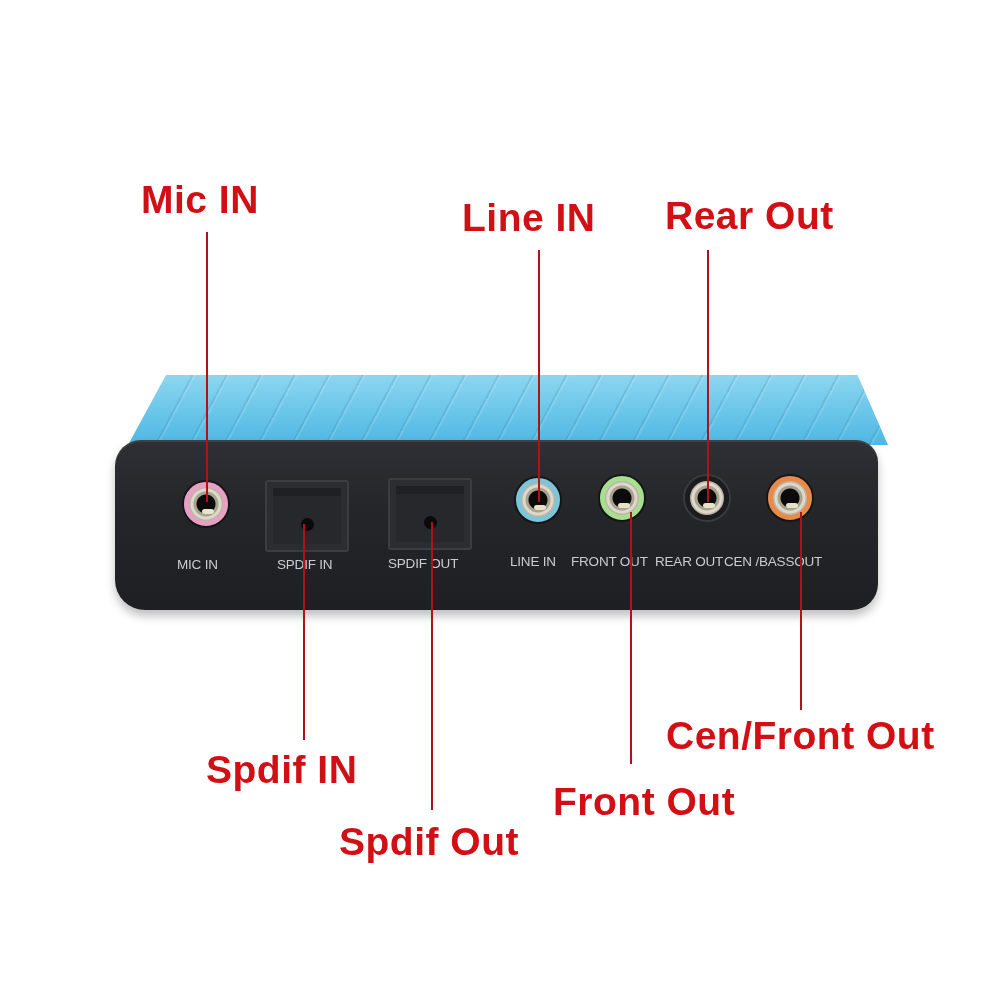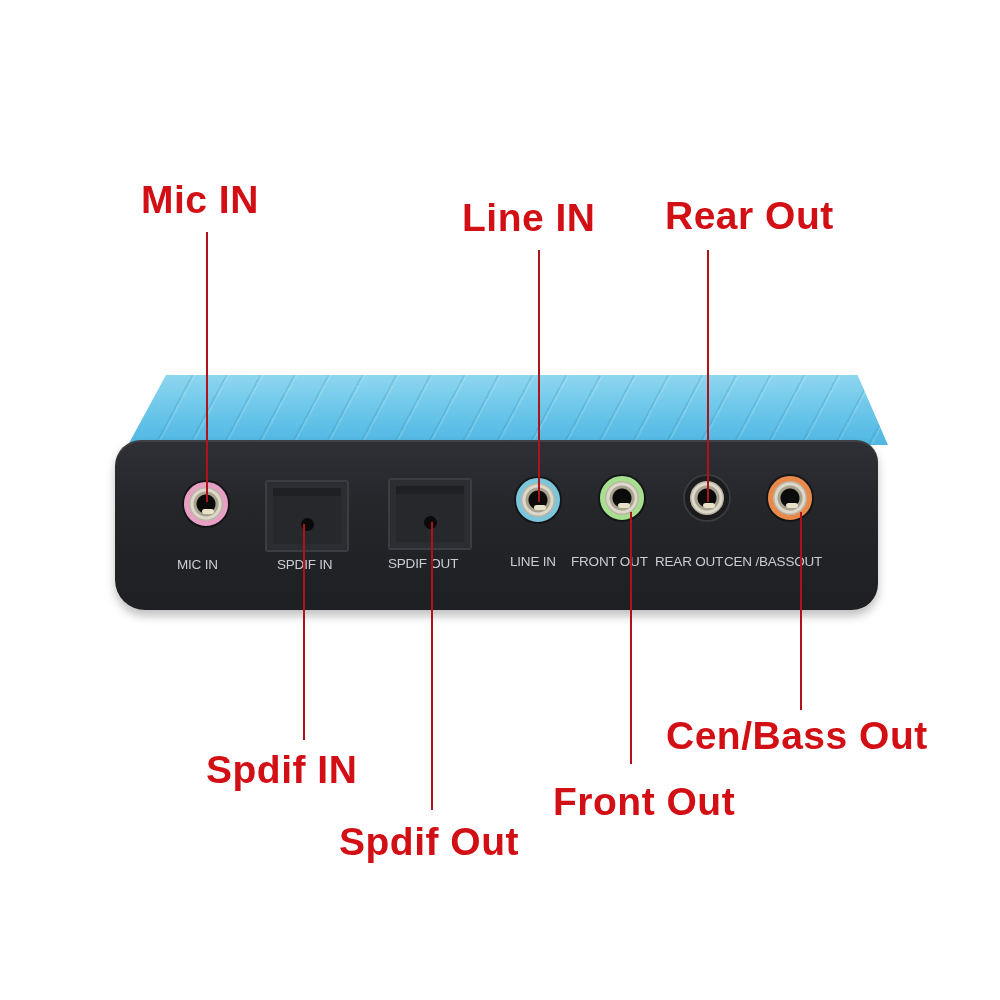--- a/index.html
+++ b/index.html
@@ -102,14 +102,14 @@
   <div class="leader" style="left:431px; top:522px; height:288px;"></div>
   <div class="leader" style="left:630px; top:512px; height:252px;"></div>
   <div class="leader" style="left:800px; top:512px; height:198px;"></div>
 
   <div class="callout-label" style="left:141px; top:178px;">Mic IN</div>
   <div class="callout-label" style="left:462px; top:196px;">Line IN</div>
   <div class="callout-label" style="left:665px; top:194px;">Rear Out</div>
   <div class="callout-label" style="left:206px; top:748px;">Spdif IN</div>
   <div class="callout-label" style="left:339px; top:820px;">Spdif Out</div>
   <div class="callout-label" style="left:553px; top:780px;">Front Out</div>
-  <div class="callout-label" style="left:666px; top:714px;">Cen/Bass Out</div>
+  <div class="callout-label" style="left:666px; top:714px;">Cen/Front Out</div>
 </div>
 
 </body></html>

